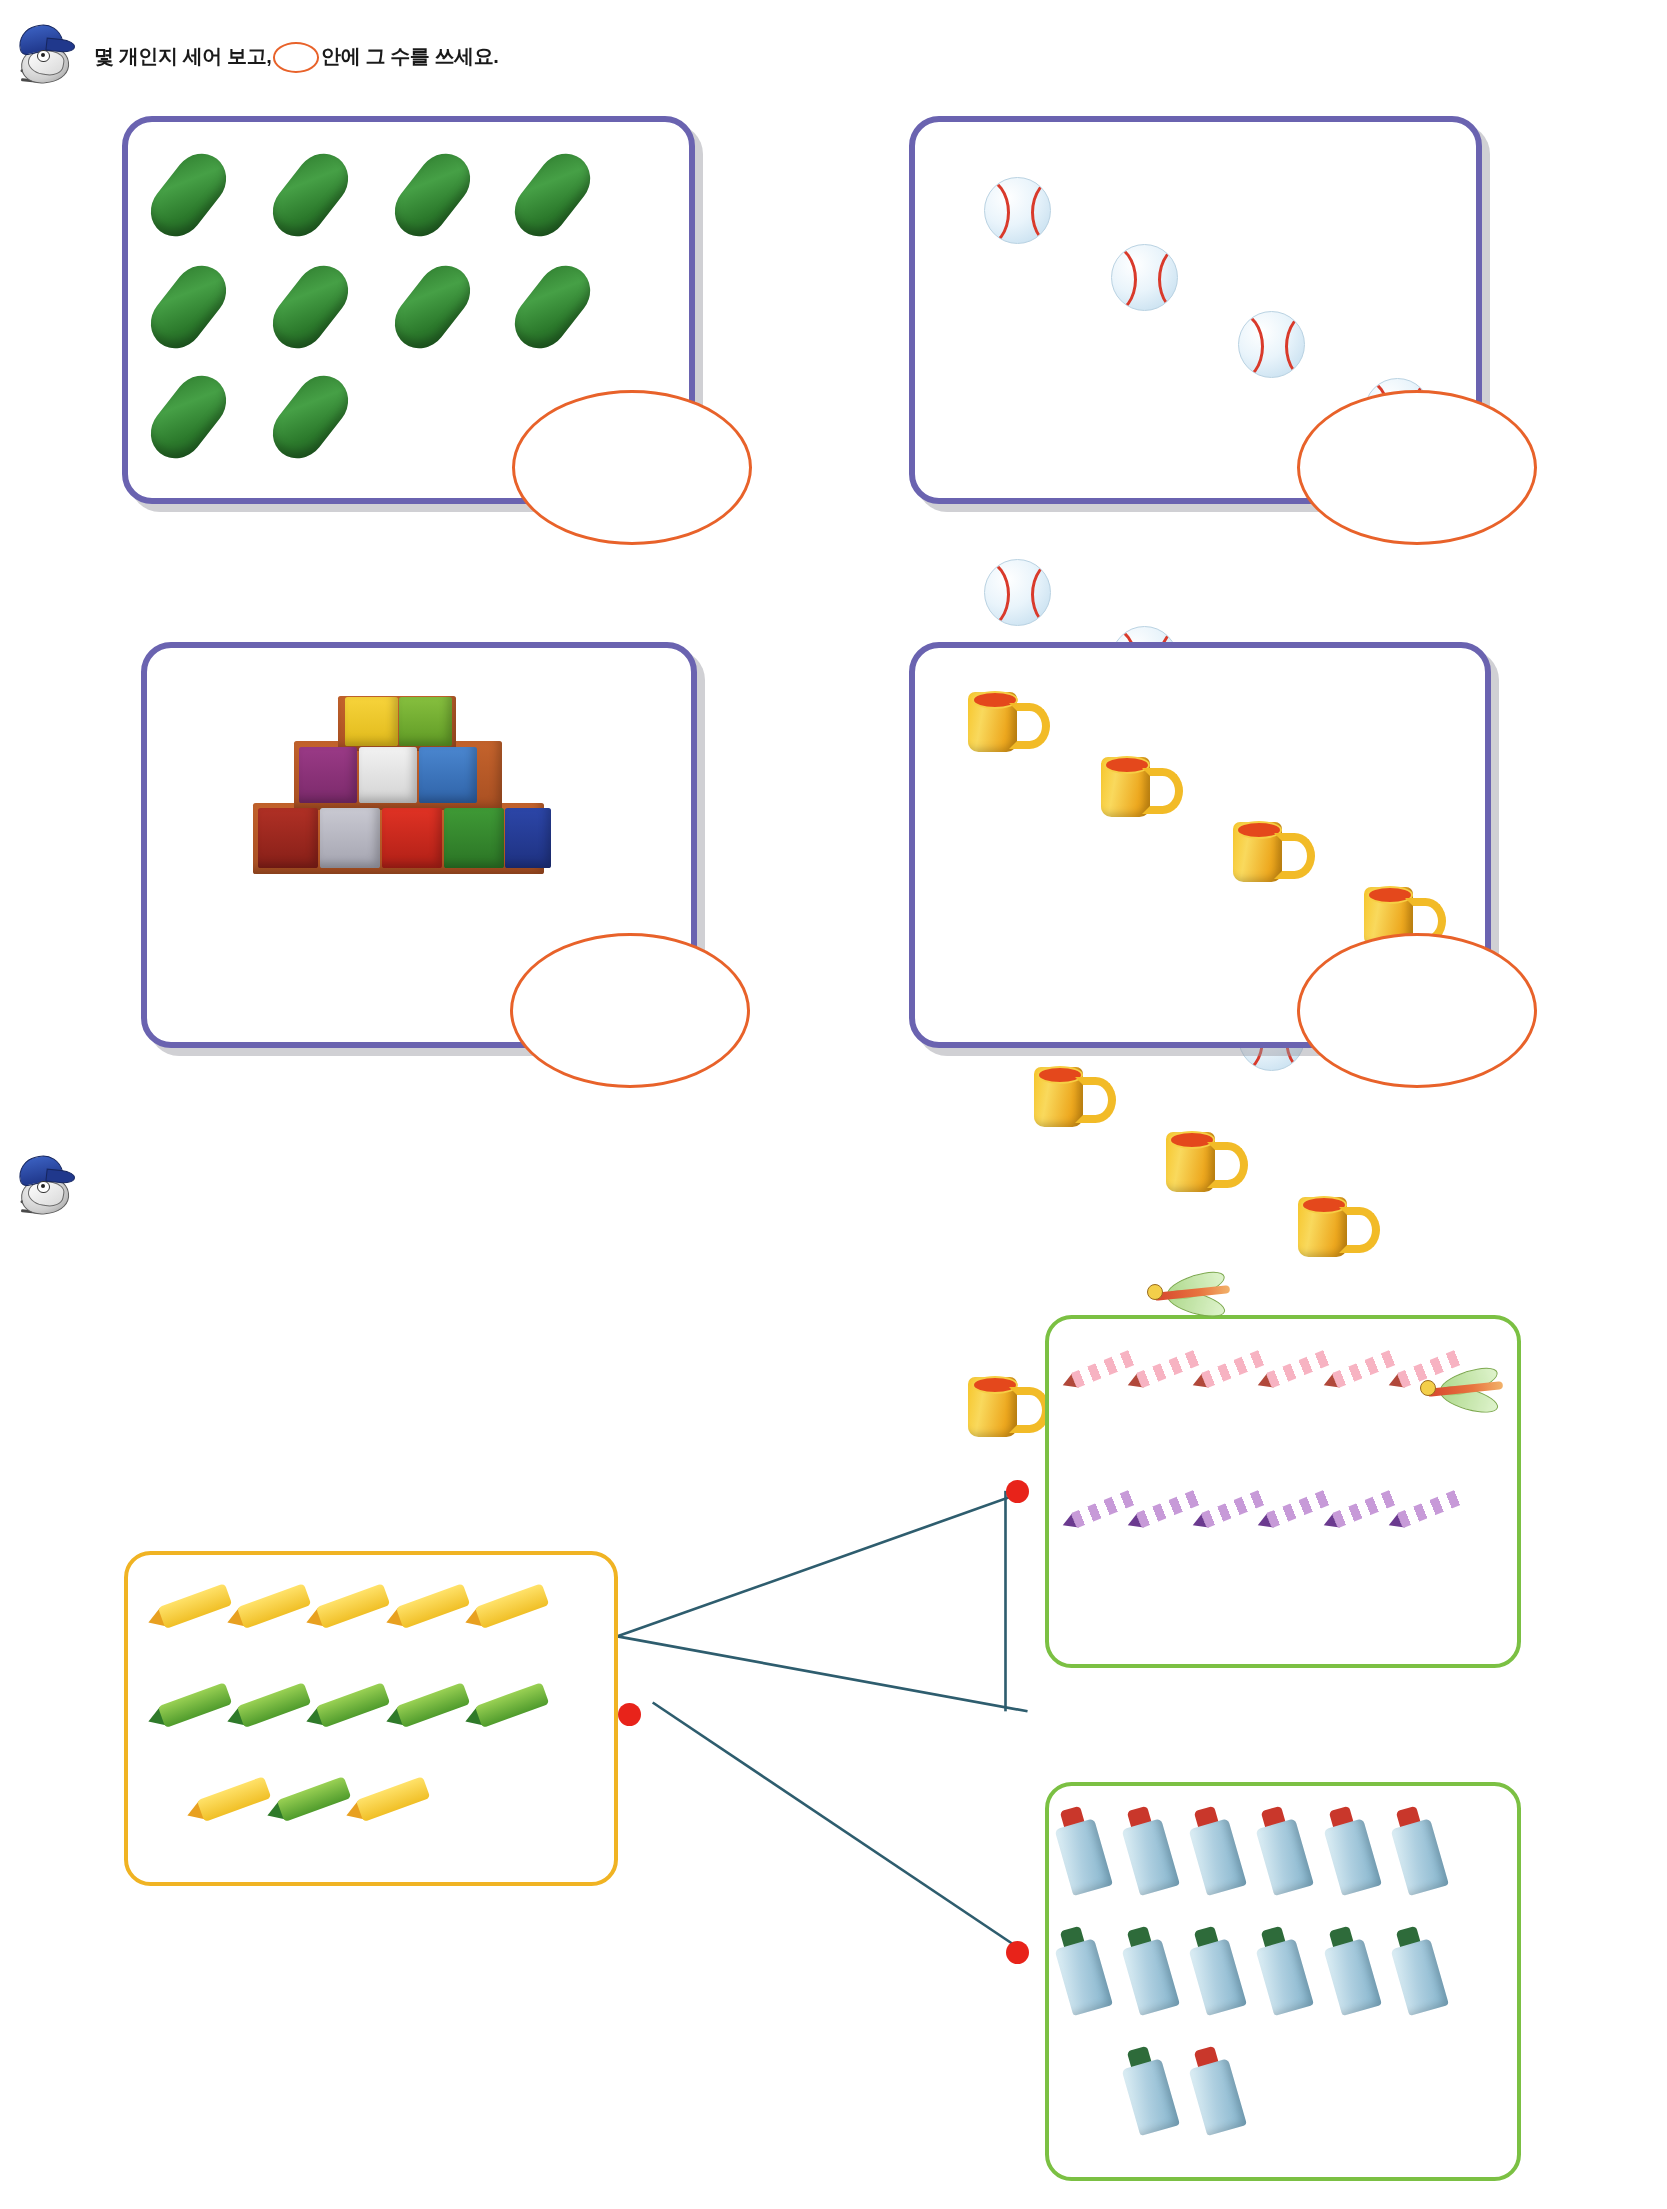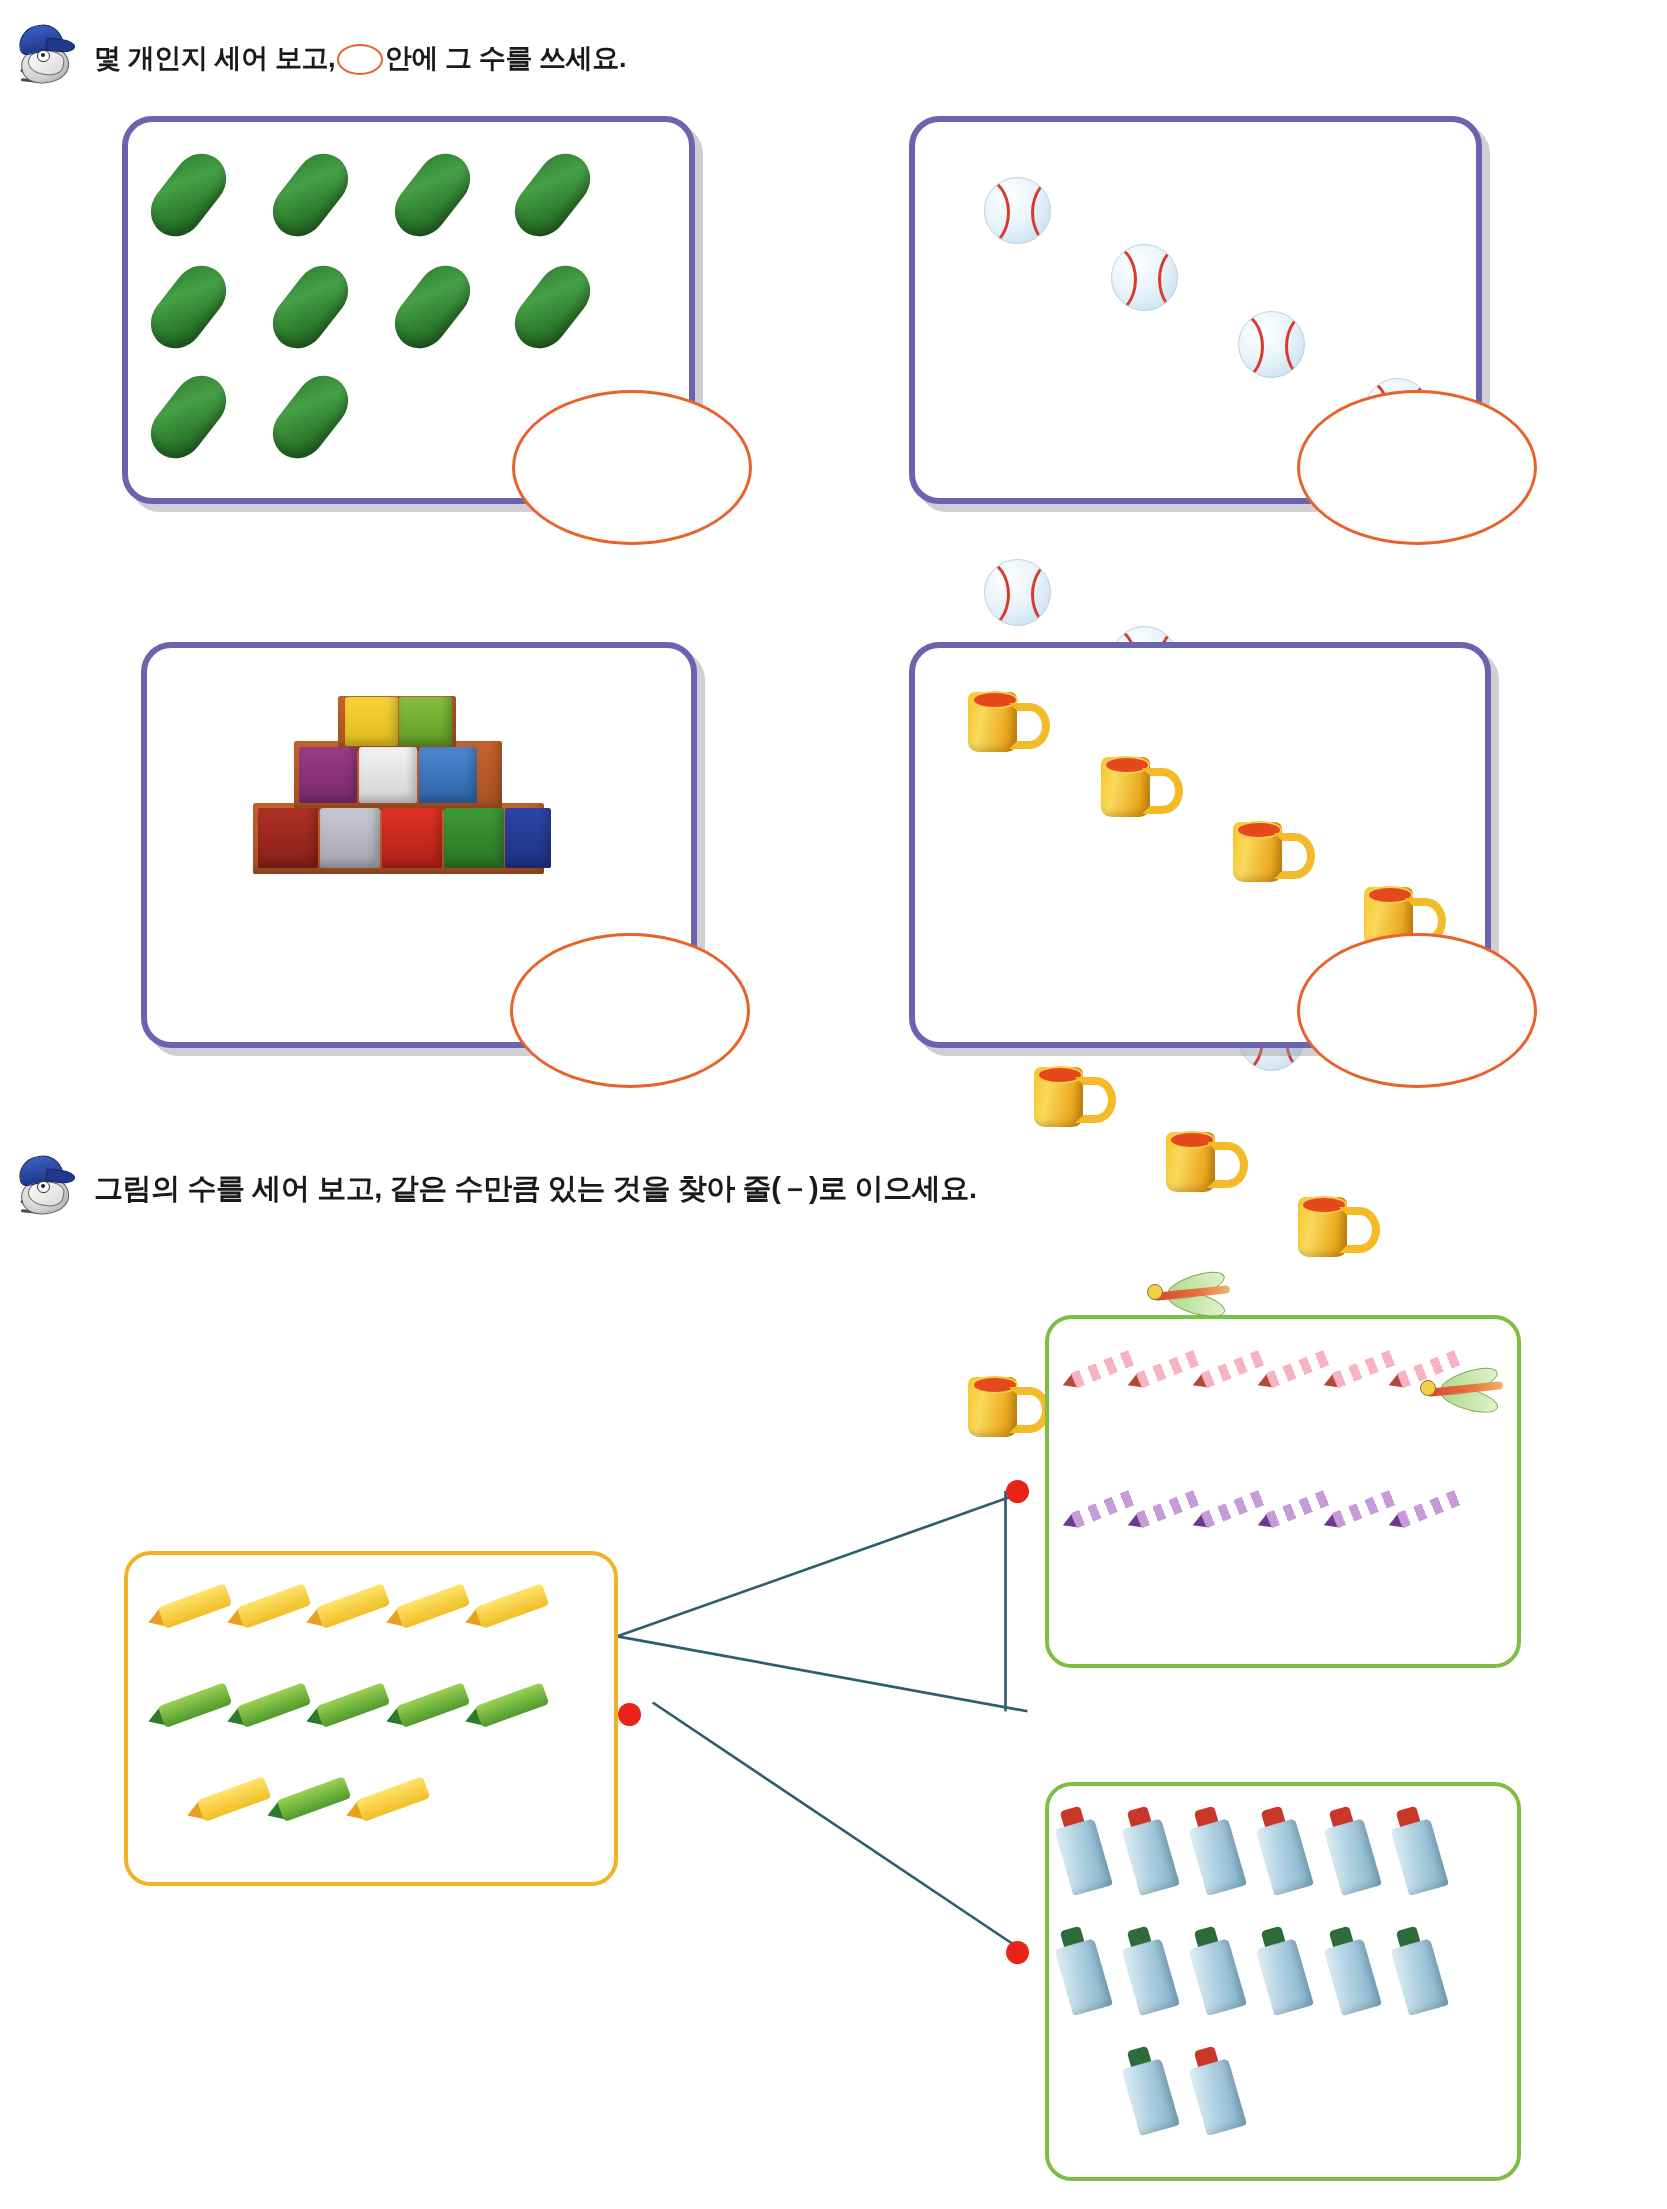--- a/index.html
+++ b/index.html
@@ -22,21 +22,21 @@
     align-items: center;
     gap: 16px;
   }
   .instruction .mascot {
     width: 62px;
     height: 69px;
     position: relative;
     flex: 0 0 auto;
   }
   .instruction .text {
-    font-size: 27px;
+    font-size: 20px;
     font-weight: bold;
     color: #1a1a1a;
     letter-spacing: -0.4px;
     white-space: nowrap;
   }
   .instruction .text.big {
     font-size: 29px;
   }
   .inline-oval {
     display: inline-block;
@@ -450,21 +450,20 @@
 <div class="instruction" style="left:16px; top:1154px;">
   <div class="mascot">
     <div class="leg" style="left:3.5px; top:49px; width:16px; transform:rotate(25deg);"></div>
     <div class="leg" style="left:5.3px; top:56px; width:17.6px; transform:rotate(5deg);"></div>
     <div class="body"></div>
     <div class="wing"></div>
     <div class="cap"></div>
     <div class="brim"></div>
     <div class="eye"></div>
   </div>
-  <div class="text big">그림의 수를 세어 보고, 같은 수만큼 있는 것을 찾아 줄(－)로 이으세요.</div>
 </div>
 
 <svg style="position:absolute; left:0; top:0; width:1667px; height:2209px; pointer-events:none;" viewBox="0 0 1890 2504" width="1667" height="2209">
   <line x1="700" y1="1855" x2="1165" y2="1690" stroke="#2e5d6e" stroke-width="3"></line>
   <line x1="700" y1="1855" x2="1165" y2="1940" stroke="#2e5d6e" stroke-width="3"></line>
   <line x1="740" y1="1930" x2="1165" y2="2215" stroke="#2e5d6e" stroke-width="3"></line>
   <line x1="1140" y1="1690" x2="1140" y2="1940" stroke="#2e5d6e" stroke-width="3"></line>
 </svg>
 
 <div class="panel2 yellow" style="left:124px; top:1551px; width:494px; height:335px;">

